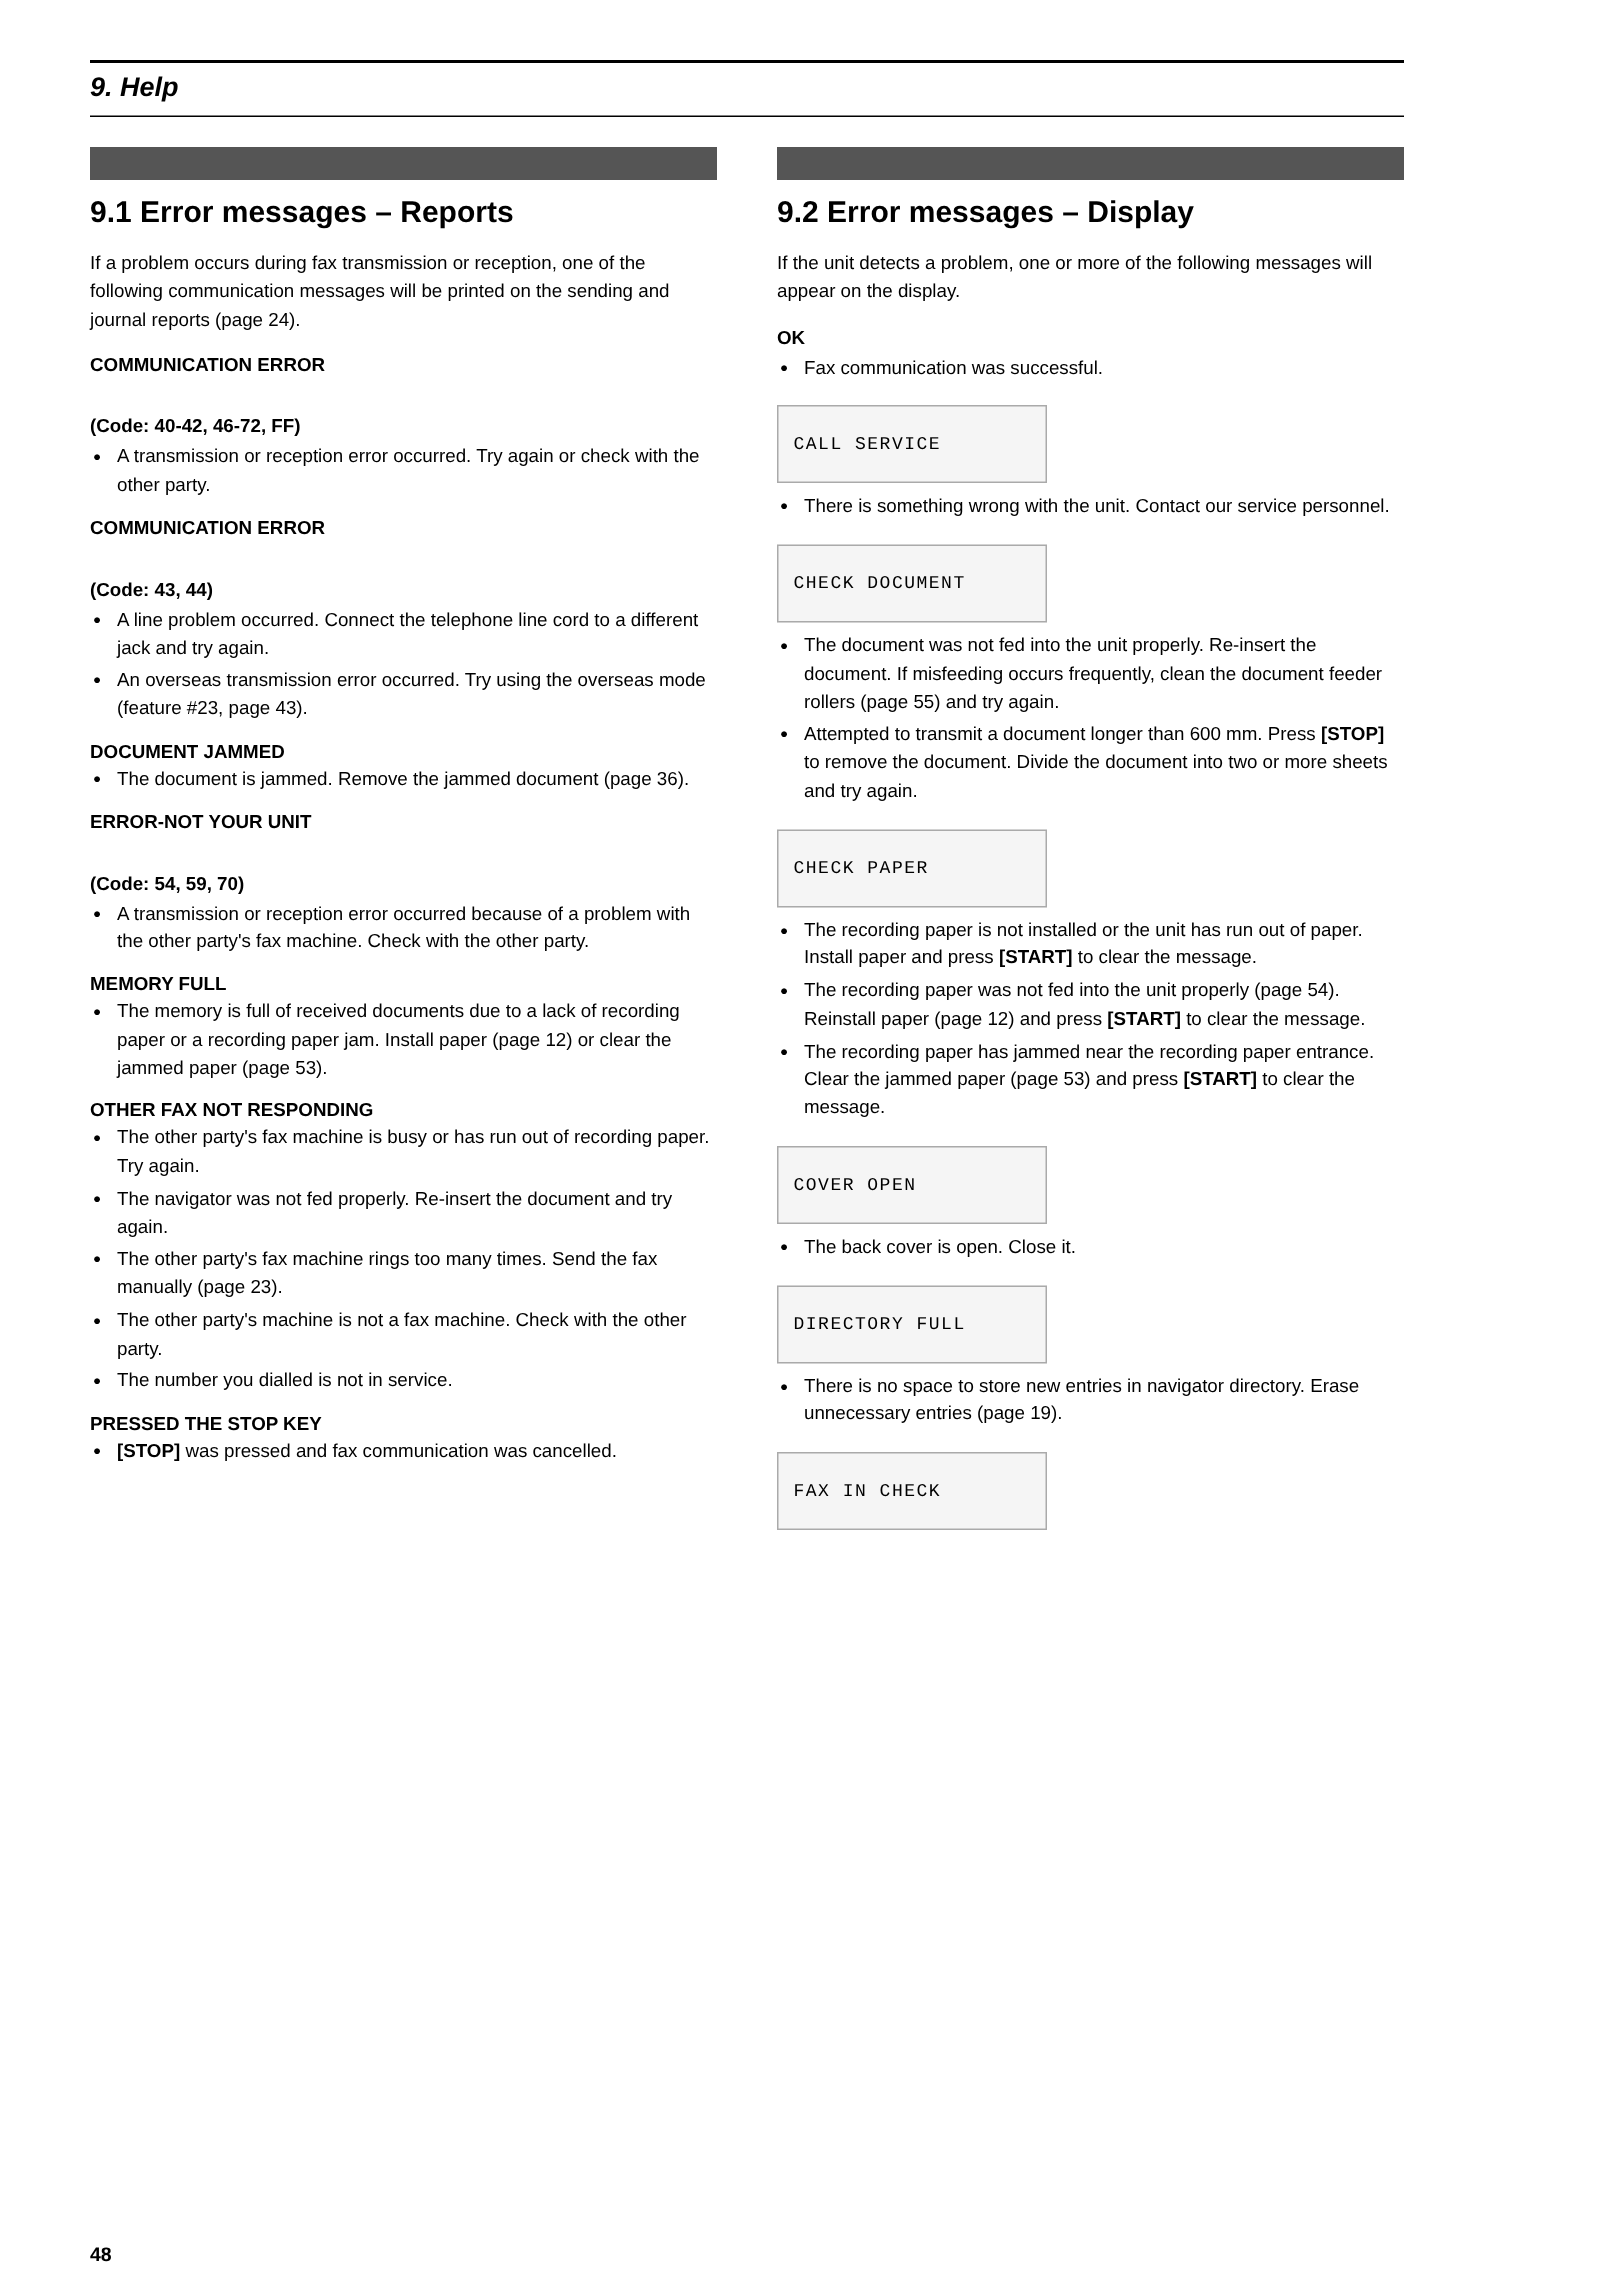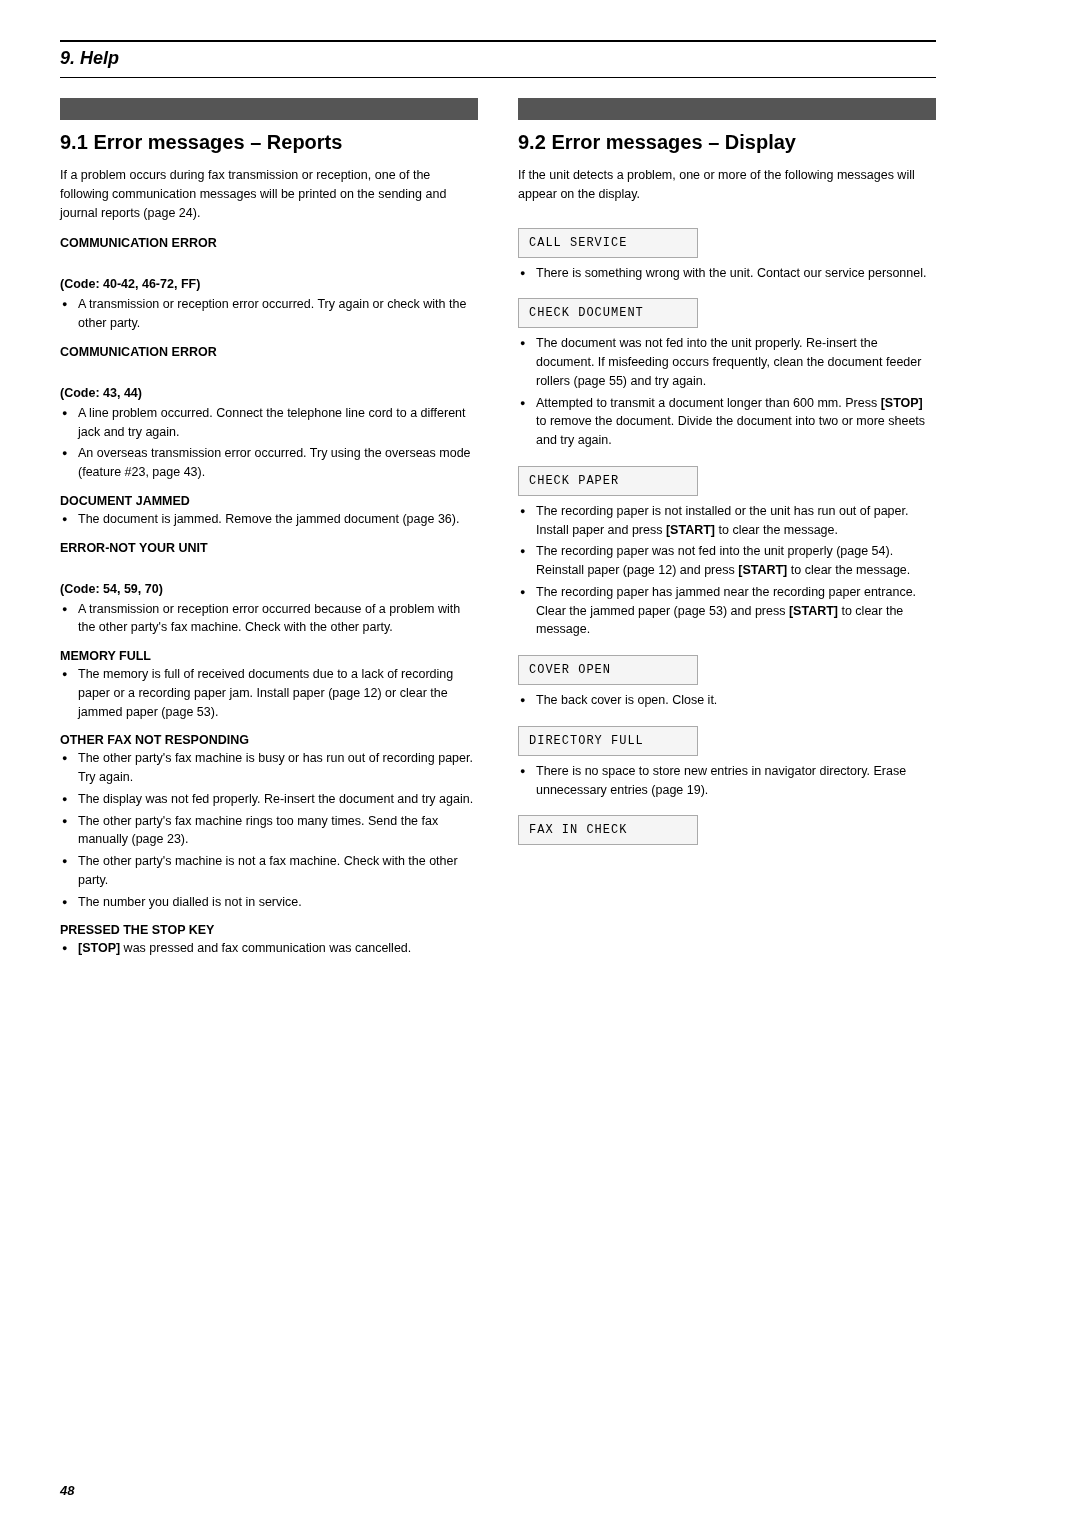--- a/index.html
+++ b/index.html
@@ -93,34 +93,33 @@
       position: absolute;
       left: 2px;
       font-size: 9px;
       top: 3px;
     }
     .display-box {
       border: 1px solid #aaa;
       background: #f5f5f5;
       font-family: 'Courier New', Courier, monospace;
       font-size: 12px;
-      padding: 7px 10px;
+      padding: 18px 10px;
       margin-bottom: 6px;
       margin-top: 10px;
       letter-spacing: 1px;
       display: inline-block;
       min-width: 180px;
     }
     .page-number {
       position: absolute;
-      bottom: 30px;
+      bottom: 18px;
       left: 60px;
       font-size: 13px;
       font-weight: bold;
-      font-style: italic;
     }
     b, strong {
       font-weight: bold;
     }
     .ok-header {
       font-weight: bold;
       font-size: 12.5px;
       margin-bottom: 4px;
       margin-top: 4px;
     }
@@ -181,21 +180,21 @@
         <ul class="bullet-list">
           <li>The memory is full of received documents due to a lack of recording paper or a recording paper jam. Install paper (page 12) or clear the jammed paper (page 53).</li>
         </ul>
       </div>
 
 
       <div>
         <div class="subsection-header">OTHER FAX NOT RESPONDING</div>
         <ul class="bullet-list">
           <li>The other party's fax machine is busy or has run out of recording paper. Try again.</li>
-          <li>The display was not fed properly. Re-insert the document and try again.</li>
+          <li>The navigator was not fed properly. Re-insert the document and try again.</li>
           <li>The other party's fax machine rings too many times. Send the fax manually (page 23).</li>
           <li>The other party's machine is not a fax machine. Check with the other party.</li>
           <li>The number you dialled is not in service.</li>
         </ul>
       </div>
 
       <div>
         <div class="subsection-header">PRESSED THE STOP KEY</div>
         <ul class="bullet-list">
           <li><strong>[STOP]</strong> was pressed and fax communication was cancelled.</li>
@@ -204,20 +203,26 @@
     </div>
 
     <div class="col-right">
       <div class="section-bar"></div>
       <div class="section-title">
         <span>9.2</span>
         <span> Error messages – Display</span>
       </div>
       <p class="intro-text">If the unit detects a problem, one or more of the following messages will appear on the display.</p>
 
+      <div>
+        <div class="ok-header">OK</div>
+        <ul class="bullet-list">
+          <li>Fax communication was successful.</li>
+        </ul>
+      </div>
 
       <div>
         <div class="display-box">CALL SERVICE</div>
         <ul class="bullet-list">
           <li>There is something wrong with the unit. Contact our service personnel.</li>
         </ul>
       </div>
 
       <div>
         <div class="display-box">CHECK DOCUMENT</div>

